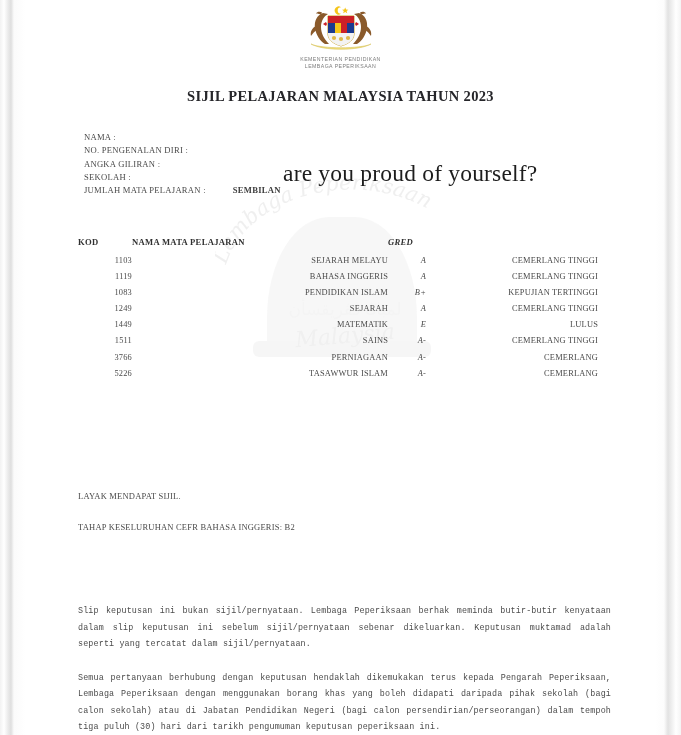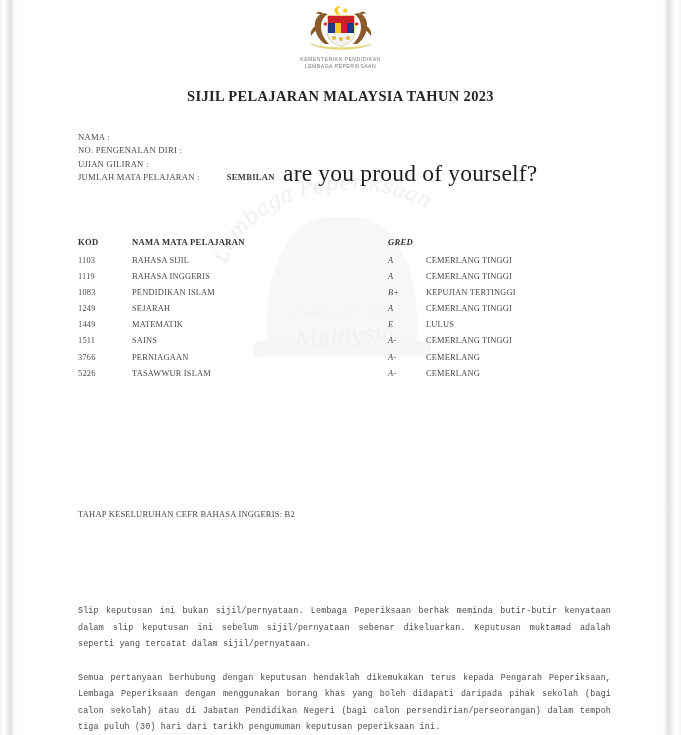--- a/index.html
+++ b/index.html
@@ -146,21 +146,21 @@
     font-family: "Liberation Serif", serif;
     font-weight: bold;
     font-size: 14.5px;
     letter-spacing: .35px;
     color: #26262a;
   }
 
   
   #info {
     position: absolute;
-    left: 78px;
+    left: 84px;
     top: 131px;
     font-family: "Liberation Serif", serif;
     font-size: 8.6px;
     letter-spacing: .25px;
     color: #4a4a4a;
     line-height: 13.3px;
   }
   .info-row { white-space: nowrap; }
   .info-label { font-weight: normal; }
   .info-value {
@@ -200,20 +200,21 @@
     font-size: 8.6px;
     color: #303030;
     text-align: left;
     padding: 0 0 9px 0;
     letter-spacing: .3px;
   }
   #results td {
     padding: 0 0 7.1px 0;
     vertical-align: top;
     white-space: nowrap;
+    text-align: right;
   }
   .col-kod     { width: 54px; }
   .col-subject { width: 256px; }
   .col-grade   { width: 38px; font-style: italic; }
   .col-desc    { width: auto; }
   th.col-grade { text-align: left; }
   th.th-gred {
     text-align: left;
     padding-left: 0;
   }
@@ -307,41 +308,44 @@
     <div id="doc-title">SIJIL PELAJARAN MALAYSIA TAHUN 2023</div>
 
     <div id="info">
       <div class="info-row">
         <span class="info-label">NAMA :</span><span class="info-value"></span>
       </div>
       <div class="info-row">
         <span class="info-label">NO. PENGENALAN DIRI :</span><span class="info-value"></span>
       </div>
       <div class="info-row">
-        <span class="info-label">UJIAN GILIRAN :</span><span class="info-value"></span>
+        <span class="info-label">ANGKA GILIRAN :</span><span class="info-value"></span>
+      </div>
+      <div class="info-row">
+        <span class="info-label">SEKOLAH :</span><span class="info-value"></span>
       </div>
       <div class="info-row">
         <span class="info-label">JUMLAH MATA PELAJARAN :</span><span class="info-value">SEMBILAN</span>
       </div>
     </div>
 
     <div id="overlay-caption">are you proud of yourself?</div>
 
     <table id="results">
       <thead>
         <tr>
           <th class="col-kod">KOD</th>
           <th class="col-subject">NAMA MATA PELAJARAN</th>
           <th class="col-grade th-gred" colspan="2">GRED</th>
         </tr>
       </thead>
       <tbody id="results-body">
           <tr>
             <td class="col-kod">1103</td>
-            <td class="col-subject">BAHASA SIJIL</td>
+            <td class="col-subject">SEJARAH MELAYU</td>
             <td class="col-grade">A</td>
             <td class="col-desc">CEMERLANG TINGGI</td>
           </tr>
           <tr>
             <td class="col-kod">1119</td>
             <td class="col-subject">BAHASA INGGERIS</td>
             <td class="col-grade">A</td>
             <td class="col-desc">CEMERLANG TINGGI</td>
           </tr>
           <tr>
@@ -377,20 +381,21 @@
           <tr>
             <td class="col-kod">5226</td>
             <td class="col-subject">TASAWWUR ISLAM</td>
             <td class="col-grade">A-</td>
             <td class="col-desc">CEMERLANG</td>
           </tr>
         </tbody>
     </table>
 
     <div id="remarks">
+      <div>LAYAK MENDAPAT SIJIL.</div>
       <div class="gap"></div>
       <div>TAHAP KESELURUHAN CEFR BAHASA INGGERIS: B2</div>
     </div>
 
     <div id="footnotes">
       <p>Slip keputusan ini bukan sijil/pernyataan. Lembaga Peperiksaan berhak meminda butir-butir kenyataan dalam slip keputusan ini sebelum sijil/pernyataan sebenar dikeluarkan. Keputusan muktamad adalah seperti yang tercatat dalam sijil/pernyataan.</p>
       <p>Semua pertanyaan berhubung dengan keputusan hendaklah dikemukakan terus kepada Pengarah Peperiksaan, Lembaga Peperiksaan dengan menggunakan borang khas yang boleh didapati daripada pihak sekolah (bagi calon sekolah) atau di Jabatan Pendidikan Negeri (bagi calon persendirian/perseorangan) dalam tempoh tiga puluh (30) hari dari tarikh pengumuman keputusan peperiksaan ini.</p>
     </div>
 
   </div>

